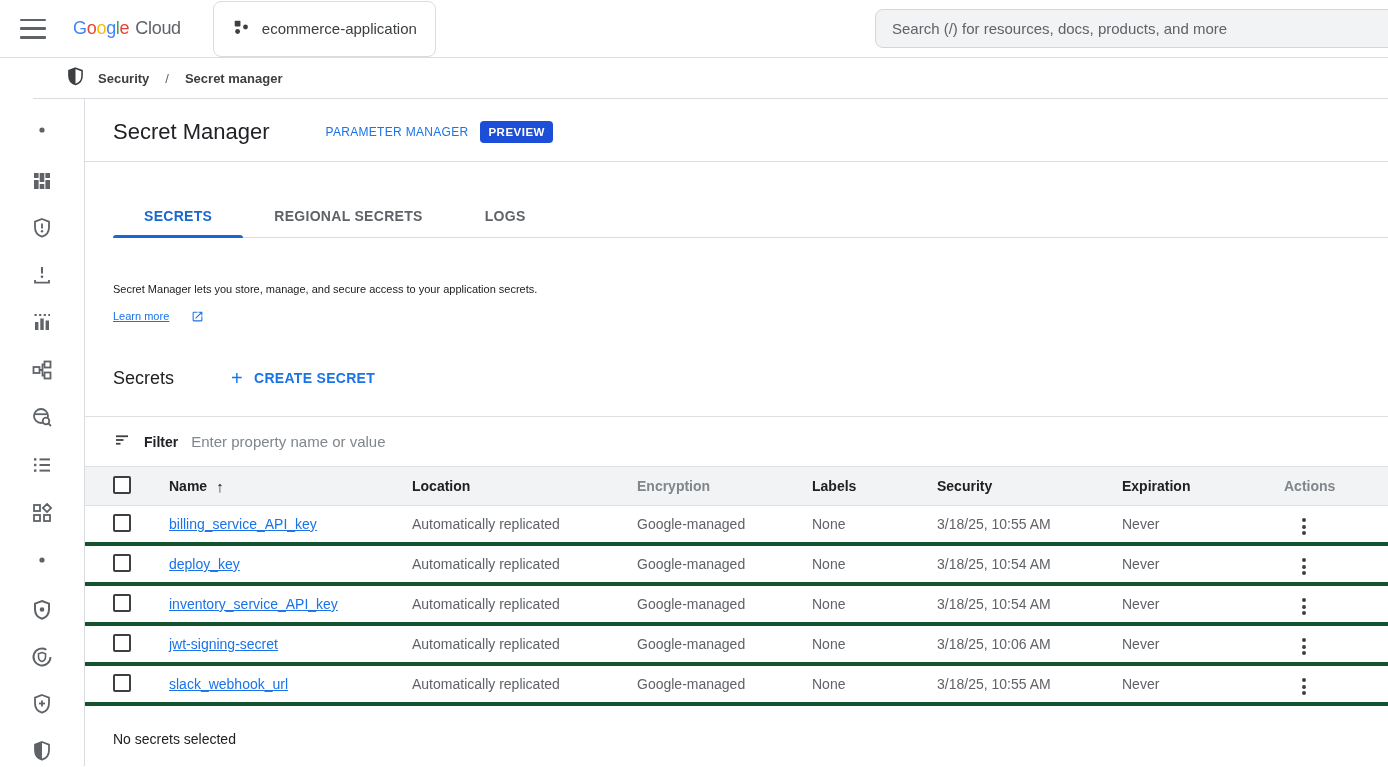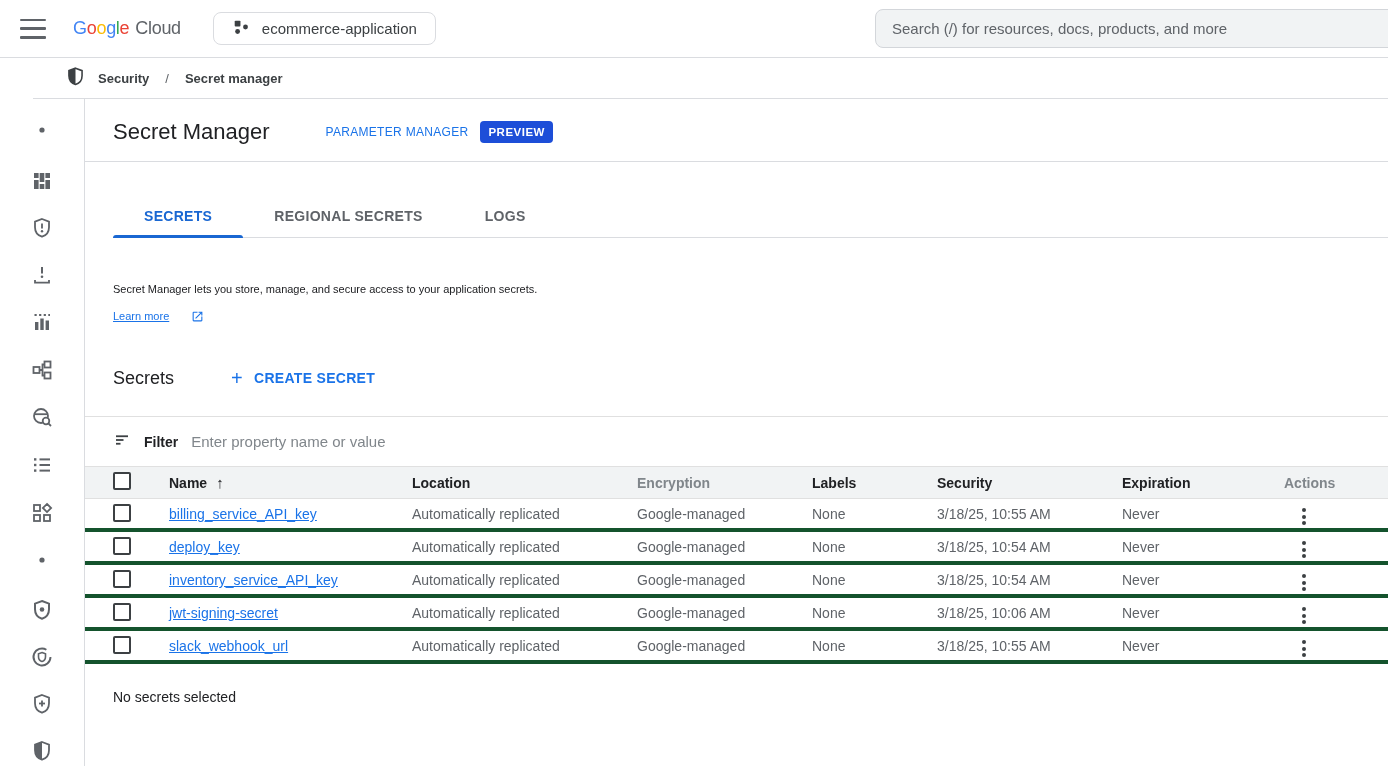--- a/index.html
+++ b/index.html
@@ -7,21 +7,21 @@
     font-family:"Liberation Sans", sans-serif; color:#202124; }
 
   
   .topbar { height:58px; display:flex; align-items:center; padding-left:20px;
     border-bottom:1px solid #dadce0; position:relative; background:#fff; }
   .hamburger { width:26px; height:20px; display:flex; flex-direction:column;
     justify-content:space-between; cursor:pointer; }
   .hamburger span { height:2.6px; background:#5f6368; border-radius:1px; }
   .logo { margin-left:27px; font-size:18px; letter-spacing:-0.3px; display:flex; align-items:baseline; }
   .logo .suffix { color:#5f6368; margin-left:6px; }
-  .project-btn { margin-left:32px; height:33px; border:1px solid #dadce0; border-radius:8px;
+  .project-btn { margin-left:32px; height:56px; border:1px solid #dadce0; border-radius:8px;
     display:flex; align-items:center; gap:12px; padding:0 18px; font-size:15px; color:#3c4043;
     background:#fff; cursor:pointer; }
   .searchbox { position:absolute; left:875px; top:9px; height:39px; width:528px;
     background:#f1f3f4; border:1px solid #d3d6da; border-radius:8px;
     display:flex; align-items:center; padding:0 16px; }
   .searchbox input { flex:1; border:none; outline:none; background:transparent;
     font-family:"Liberation Sans", sans-serif; font-size:15px; color:#3c4043; }
   .searchbox input::placeholder { color:#5f6368; opacity:1; }
 
   
@@ -72,21 +72,21 @@
   
   .table-wrap { margin-top:23px; border-top:1px solid #e0e0e0; }
   .filter-row { height:49px; display:flex; align-items:center; padding-left:28px; gap:13px; }
   .filter-label { font-size:14px; font-weight:bold; color:#202124; }
   .filter-row input { border:none; outline:none; background:transparent; width:600px;
     font-family:"Liberation Sans", sans-serif; font-size:15px; color:#202124; }
   .filter-row input::placeholder { color:#80868b; opacity:1; }
 
   .grid-row { display:grid;
     grid-template-columns:84px 243px 225px 175px 125px 185px 150px 1fr;
-    align-items:center; height:33px; font-size:14px; }
+    align-items:center; height:40px; font-size:14px; }
   .thead { background:#f1f3f4; border-top:1px solid #e0e0e0; border-bottom:1px solid #e0e0e0;
     font-weight:bold; color:#202124; }
   .thead .muted { color:#80868b; }
   .trow { border-bottom:4px solid #14532d; color:#5f6368; }
   .cell-check { padding-left:28px; }
   .checkbox { width:18px; height:18px; border:2px solid #3c4043; border-radius:2px;
     display:inline-block; cursor:pointer; background:#fff; }
   .name-head { display:flex; align-items:center; gap:9px; }
   .sort-arrow { font-size:15px; color:#202124; }
   .secret-link { color:#1a73e8; text-decoration:underline; cursor:pointer; }

